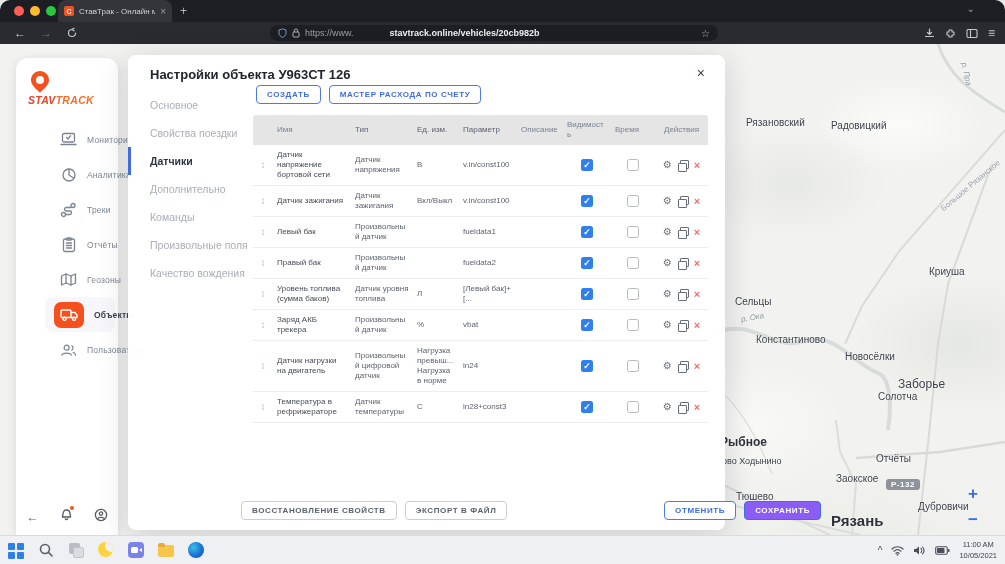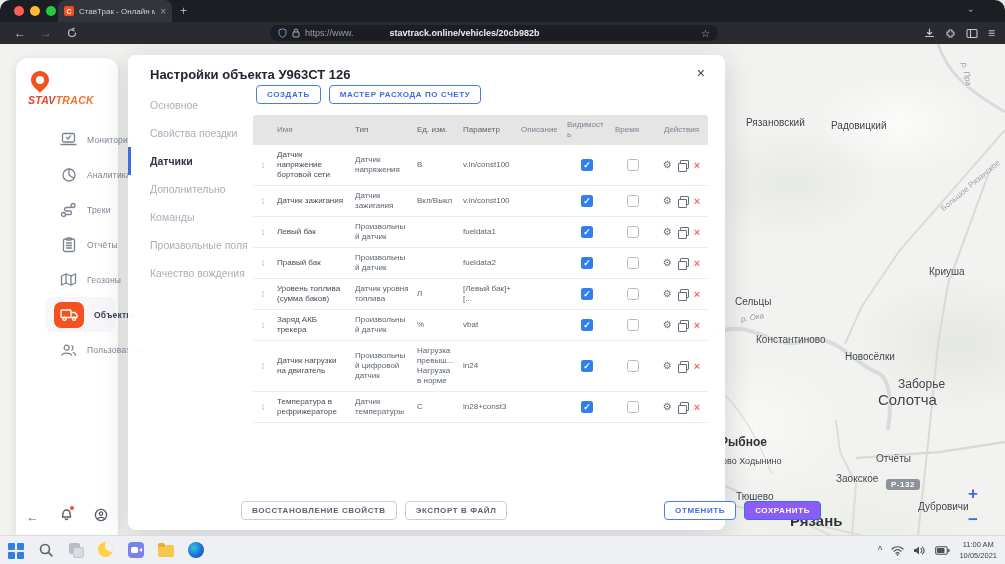--- a/index.html
+++ b/index.html
@@ -144,28 +144,28 @@
         <span class="map-label" style="left: 746px; top: 73px; font-size: 10px;">Рязановский</span>
         <span class="map-label" style="left: 831px; top: 76px; font-size: 10px;">Радовицкий</span>
         <span class="map-label river" style="left: 964px; top: 14px; font-size: 8px; transform: rotate(78deg);">р. Пра</span>
         <span class="map-label road" style="left: 942px; top: 161px; font-size: 8px; transform: rotate(-40deg);">Большое Рязанское</span>
         <span class="map-label" style="left: 929px; top: 222px; font-size: 10px;">Криуша</span>
         <span class="map-label" style="left: 735px; top: 252px; font-size: 10px;">Сельцы</span>
         <span class="map-label river" style="left: 741px; top: 271px; font-size: 8px; transform: rotate(-10deg);">р. Ока</span>
         <span class="map-label" style="left: 756px; top: 290px; font-size: 10px;">Константиново</span>
         <span class="map-label" style="left: 845px; top: 307px; font-size: 10px;">Новосёлки</span>
         <span class="map-label" style="left: 898px; top: 333px; font-size: 12px;">Заборье</span>
-        <span class="map-label" style="left: 878px; top: 347px; font-size: 15px;">Солотча</span>
+        <span class="map-label" style="left: 878px; top: 347px; font-size: 10px;">Солотча</span>
         <span class="map-label bold" style="left: 720px; top: 391px; font-size: 12px;">Рыбное</span>
         <span class="map-label" style="left: 722px; top: 412px; font-size: 9px;">ово Ходынино</span>
         <span class="map-label" style="left: 876px; top: 409px; font-size: 10px;">Отчёты</span>
         <span class="map-label" style="left: 836px; top: 429px; font-size: 10px;">Заокское</span>
         <span class="map-label" style="left: 736px; top: 447px; font-size: 10px;">Тюшево</span>
         <span class="map-label" style="left: 918px; top: 457px; font-size: 10px;">Дубровичи</span>
-        <span class="map-label bold" style="left: 790px; top: 468px; font-size: 15px;">Рязань</span>
+        <span class="map-label bold" style="left: 831px; top: 468px; font-size: 15px;">Рязань</span>
       </div>
     <div class="map-zoom mz-in">+</div>
     <div class="map-zoom mz-out">−</div>
   </div>
 
   <div class="tabbar">
     <div class="traffic t-close"></div>
     <div class="traffic t-min"></div>
     <div class="traffic t-max"></div>
     <div class="tab">

